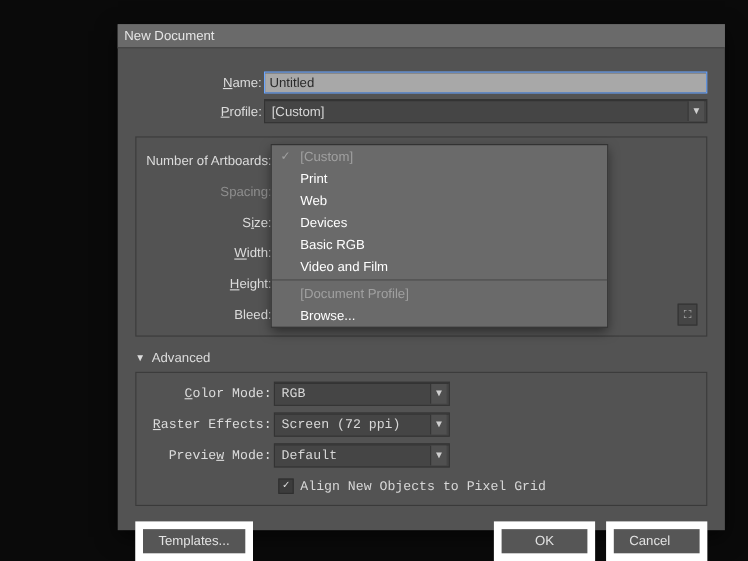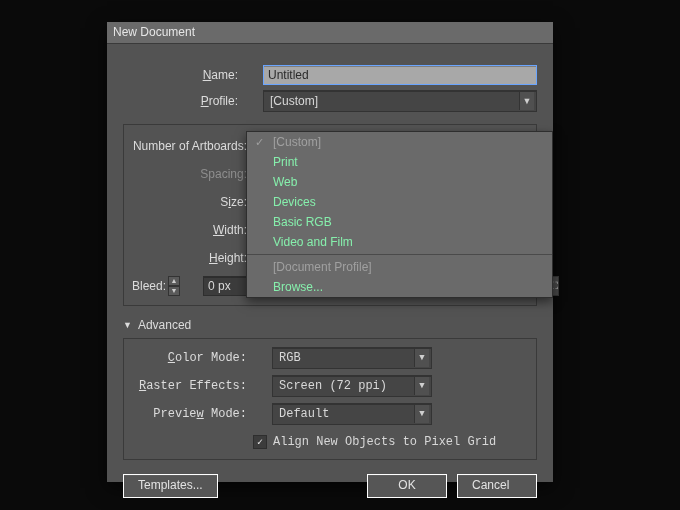--- a/index.html
+++ b/index.html
@@ -10,21 +10,21 @@
     background: #0a0a0a;
     font-family: "Segoe UI", Tahoma, Arial, sans-serif;
     font-size: 12px;
     color: #d8d8d8;
     overflow: hidden;
   }
   .dialog {
     position: absolute;
     left: 107px;
     top: 22px;
-    width: 446px;
+    width: 552px;
     height: 460px;
     background: #535353;
     box-shadow: 0 6px 18px rgba(0,0,0,0.6);
     display: flex;
     flex-direction: column;
   }
   .titlebar {
     height: 21px;
     line-height: 21px;
     padding: 0 6px;
@@ -57,21 +57,20 @@
   .textfield, .select, .numfield {
     background: #3c3c3c;
     border: 1px solid #2e2e2e;
     box-shadow: inset 0 1px 0 rgba(0,0,0,0.25);
     height: 18px;
     line-height: 18px;
     color: #d8d8d8;
     font-size: 12px;
     padding: 0 4px;
     border-radius: 0;
-    margin-left: 23px;
   }
   .textfield { flex: 1; }
   .name-field {
     background: #a8a8a8;
     color: #2b2b2b;
     border: 1px solid #2e2e2e;
     outline: 1px solid #6aa5ff;
     outline-offset: -1px;
   }
   .select {
@@ -181,21 +180,21 @@
     font-size: 10px;
     color: #e0e0e0;
   }
   .bottom-buttons {
     display: flex;
     align-items: center;
     margin-top: 14px;
   }
   .btn {
     background: #565656;
-    border: 1px solid #ffffff;
+    border: 7px solid #ffffff;
     height: 22px;
     line-height: 20px;
     padding: 0 14px;
     color: #e2e2e2;
     font-size: 12px;
     box-shadow: inset 0 1px 0 rgba(255,255,255,0.05);
     cursor: default;
   }
   .btn + .btn { margin-left: 10px; }
   .spacer { flex: 1; }
@@ -210,21 +209,21 @@
     border: 1px solid #2e2e2e;
     box-shadow: 0 4px 10px rgba(0,0,0,0.5);
     display: flex;
     flex-direction: column;
     z-index: 10;
   }
   .dropdown .item {
     height: 20px;
     line-height: 20px;
     padding: 0 8px 0 26px;
-    color: #86efac;
+    color: #ffffff;
     font-size: 12px;
     position: relative;
   }
   .dropdown .item.dim { color: #a0a0a0; }
   .dropdown .sep {
     height: 1px;
     background: #4a4a4a;
     margin: 2px 0;
   }
   .dropdown .check {

